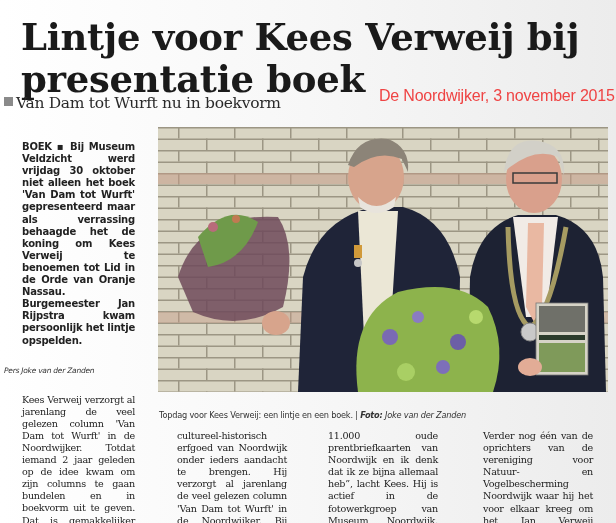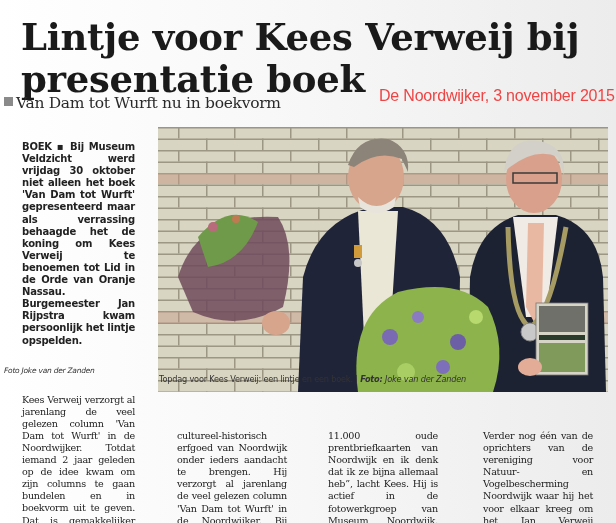--- a/index.html
+++ b/index.html
@@ -41,21 +41,21 @@
   .byline {
     font-family: "DejaVu Sans", sans-serif; font-style: italic;
     font-size: 7.5px; line-height: 11px; color: #333; margin: 1px 0 9px 0;
   }
   .photo {
     position: absolute; left: 158px; top: 127px; width: 450px; height: 265px;
     overflow: hidden; background: #d8d4c6;
   }
   .photo svg { display: block; }
   .caption {
-    position: absolute; left: 159px; top: 373px; width: 455px;
+    position: absolute; left: 159px; top: 409px; width: 455px;
     font-family: "DejaVu Sans", sans-serif; font-size: 8.2px; line-height: 12px;
     color: #333; letter-spacing: -0.2px; white-space: nowrap;
   }
   .caption .credit-label { font-weight: bold; font-style: italic; }
   .caption .credit-name { font-style: italic; }
   .col-2 { left: 159px; top: 412px; width: 146px; }
   .col-3 { left: 310px; top: 412px; width: 146px; }
   .col-4 { left: 465px; top: 412px; width: 146px; }
 </style>
 </head>
@@ -68,21 +68,21 @@
 </div>
 
 <div class="source">De Noordwijker, 3 november 2015</div>
 
 <div class="col col-left">
   <p class="lead">
     <span class="kicker">BOEK</span>
     <span>▪</span>
     <span>Bij Museum Veldzicht werd vrijdag 30 oktober niet alleen het boek 'Van Dam tot Wurft' gepresenteerd maar als verrassing behaagde het de koning om Kees Verweij te benoemen tot Lid in de Orde van Oranje Nassau. Burgemeester Jan Rijpstra kwam persoonlijk het lintje opspelden.</span>
   </p>
-  <div class="byline">Foto Joke van der Zanden</div>
+  <div class="byline">Pers Joke van der Zanden</div>
   <p>Kees Verweij verzorgt al jarenlang de veel gelezen column 'Van Dam tot Wurft' in de Noordwijker. Totdat iemand 2 jaar geleden op de idee kwam om zijn columns te gaan bundelen en in boekvorm uit te geven. Dat is gemakkelijker gezegd dan gedaan en veel vrijwilligers hebben daar vele uren ingestoken. Alle oude foto's zijn opnieuw bewerkt en heel mooi geworden. Ook zijn er ter plekke veel nieuwe foto's gemaakt omdat er in de loop der jaren toch weer het e.e.a. was veranderd. De Primavera Pers uit Leiden heeft er een prachtig boek van gemaakt dat voor € 19,50 te koop is bij boekhandel Van der Meer en bij Museum Noordwijk. Als je er in bladert denk je dikwijls van 'Oh, dat zag er vroeger zo uit, was ik helemaal vergeten.'</p>
 
 </div>
 
 <div class="photo">
   <svg width="450" height="265" viewBox="0 0 450 265" xmlns="http://www.w3.org/2000/svg">
     <defs>
       <pattern id="bricks" width="56" height="23" patternUnits="userSpaceOnUse">
         <rect width="56" height="23" fill="#d9d5c3"></rect>
         <rect x="0" y="0" width="56" height="1.5" fill="#9c9684"></rect>

